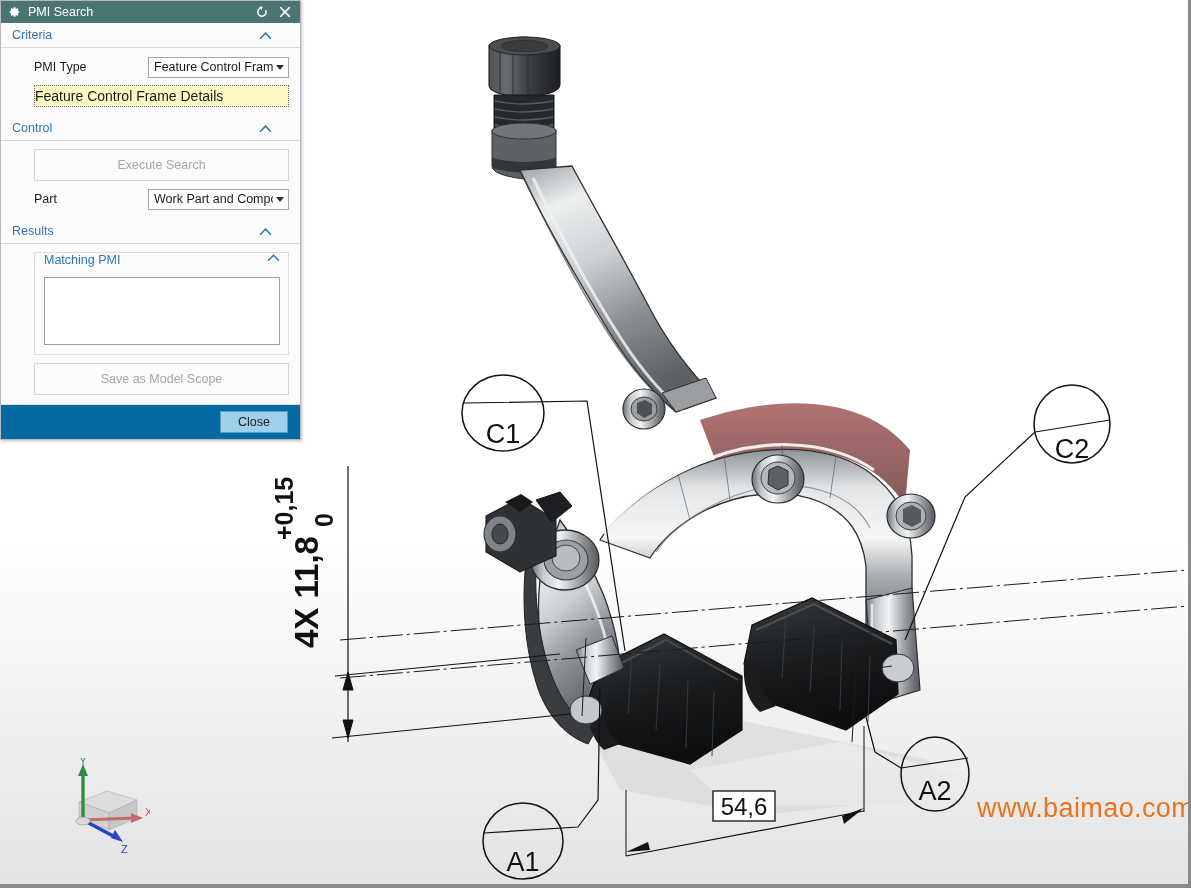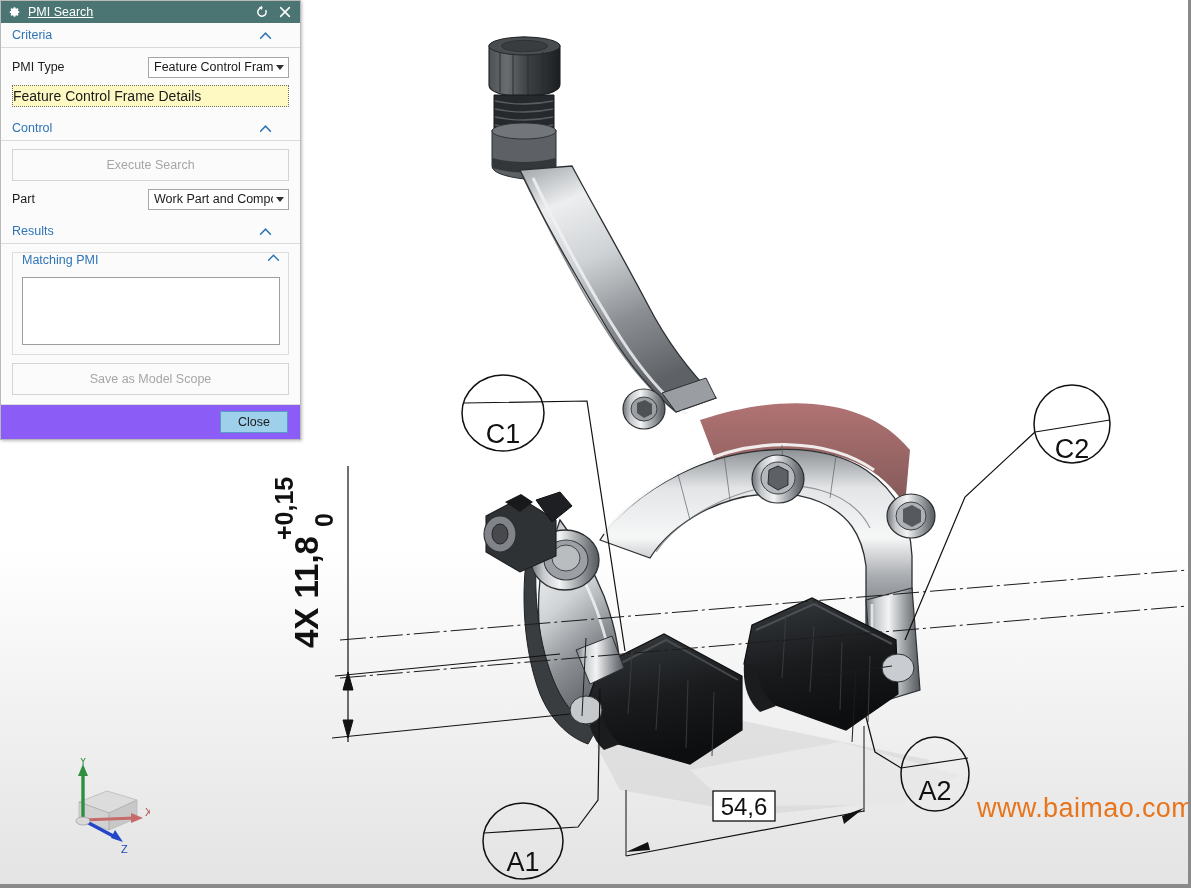--- a/index.html
+++ b/index.html
@@ -48,41 +48,40 @@
     font-size: 12.5px;
     color: #202020;
   }
   .titlebar {
     height: 22px;
     background: #4a7572;
     display: flex;
     align-items: center;
     padding: 0 5px 0 6px;
     color: #ffffff;
-    text-decoration: underline;
   }
   .titlebar .tb-title { font-size: 12.5px; margin-left: 7px; flex: 1; color:#ffffff; }
   .titlebar .tb-btns { display: flex; align-items: center; gap: 9px; padding-right: 3px; }
   .tb-btn { width: 14px; height: 14px; display:block; cursor: pointer; }
 
   .dlg-body { background: #fbfbfb; padding: 0; }
 
   .group-hdr {
     display: flex; align-items: center;
     height: 25px;
     padding: 0 28px 0 11px;
     background: #fbfbfb;
     border-bottom: 1px solid #dadada;
     color: #2e75b6;
     font-size: 12.5px;
   }
   .group-hdr .g-label { flex: 1; }
   .chev { width: 13px; height: 9px; }
 
-  .group-body { padding: 8px 11px 9px 11px; background: #fbfbfb; }
+  .group-body { padding: 8px 11px 9px 11px; background: #fbfbfb; margin-left: 22px; }
 
   .row { display: flex; align-items: center; height: 22px; margin-bottom: 7px; }
   .row .rlabel { flex: 1; font-size: 12.5px; color: #1c1c1c; }
 
   .combo {
     width: 141px; height: 21px;
     background: #ffffff;
     border: 1px solid #a6a6a6;
     display: flex; align-items: center;
     padding: 0 4px 0 5px;
@@ -135,21 +134,21 @@
   }
   .sub-hdr .s-label { flex: 1; }
   .listbox {
     margin: 2px 8px 9px 9px;
     height: 68px;
     background: #ffffff;
     border: 1px solid #9e9e9e;
   }
 
   .footer {
-    background: #8b5cf6;
+    background: #0369a1;
     border-top: 1px solid #dcdcdc;
     height: 35px;
     display: flex; align-items: center; justify-content: flex-end;
     padding-right: 12px;
   }
   .btn-primary {
     width: 68px; height: 22px;
     background: #9ed0ec;
     border: 1px solid #5a9bc4;
     font-size: 12.5px; color: #1a1a1a;

